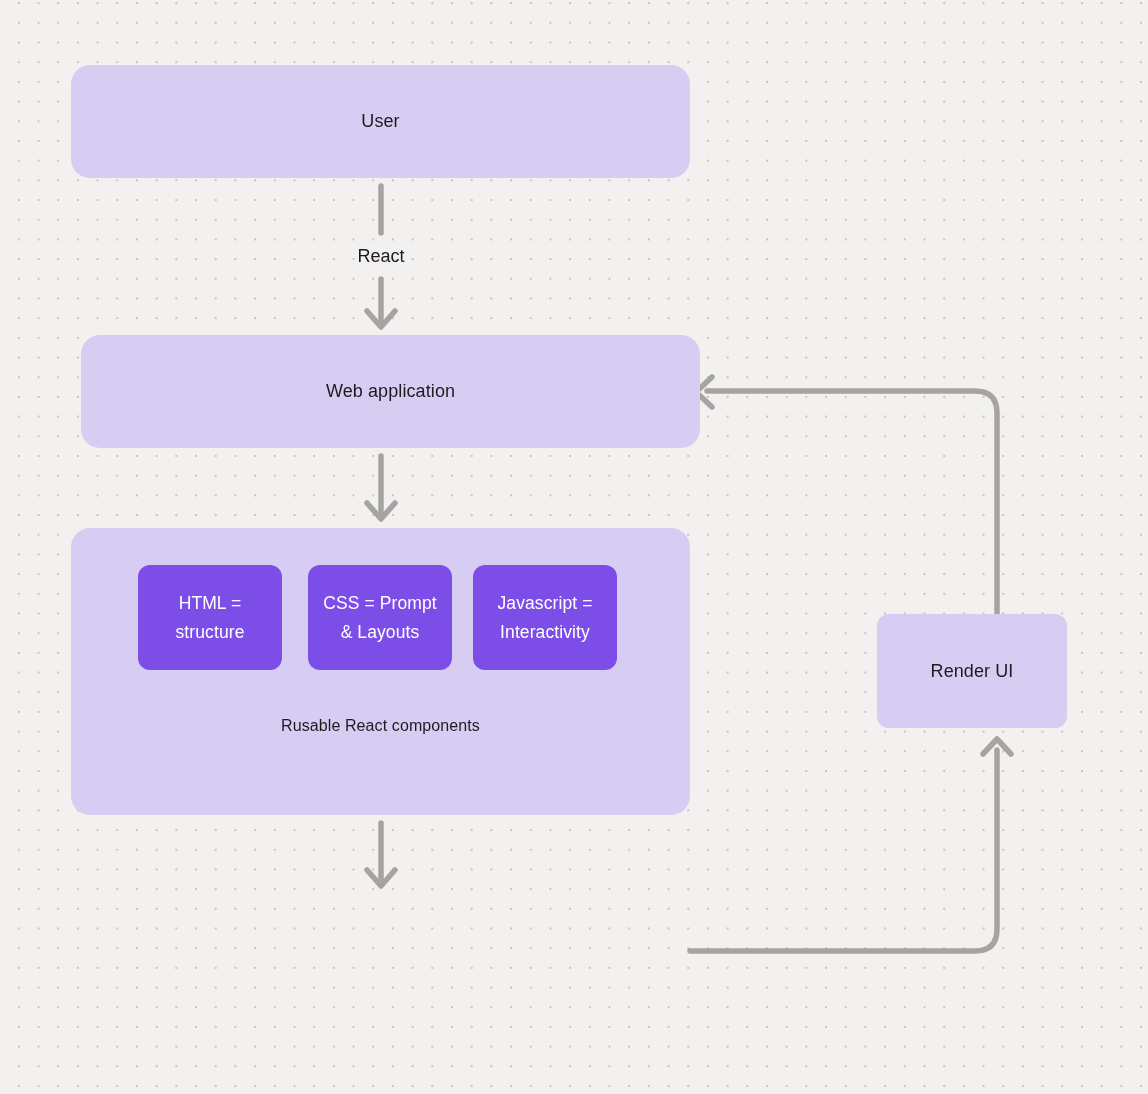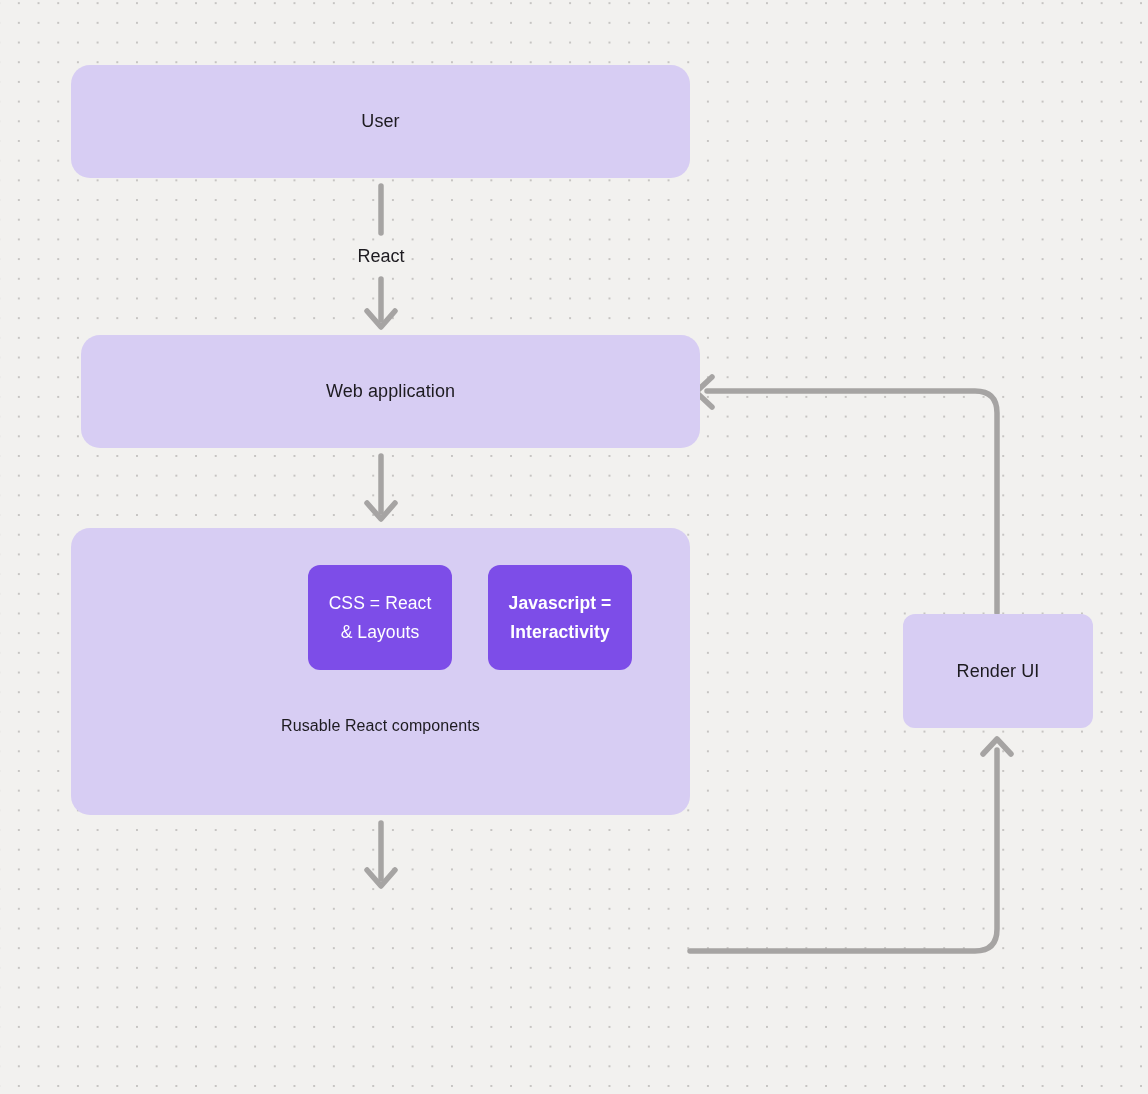--- a/index.html
+++ b/index.html
@@ -52,40 +52,40 @@
     justify-content: center;
     text-align: center;
     color: var(--node-text);
     font-size: 18px;
     letter-spacing: 0.1px;
   }
   .node-user            { left: 71px;  top: 65px;  width: 619px; height: 113px; }
   .node-web-application { left: 71px;  top: 335px; width: 619px; height: 113px; margin-left: 10px; }
   .node-group           { left: 71px;  top: 528px; width: 619px; height: 287px; }
   .node-vite            { left: 71px;  top: 895px; width: 619px; height: 113px; }
-  .node-render-ui       { left: 903px; top: 614px; width: 190px; height: 114px; border-radius: 12px; }
+  .node-render-ui       { left: 877px; top: 614px; width: 190px; height: 114px; border-radius: 12px; }
   .subnode {
     position: absolute;
     width: 144px;
     height: 105px;
     top: 37px;
     background: var(--accent-fill);
     border-radius: 12px;
     display: flex;
     flex-direction: column;
     align-items: center;
     justify-content: center;
     color: var(--accent-text);
     font-size: 17.5px;
     line-height: 29px;
     text-align: center;
   }
   .subnode-html { left: 67px; }
   .subnode-css  { left: 237px; }
-  .subnode-js   { left: 417px; font-weight: bold; }
+  .subnode-js   { left: 402px; }
   .group-caption {
     position: absolute;
     left: 50%;
     top: 189px;
     transform: translateX(-50%);
     white-space: nowrap;
     font-size: 16px;
     color: var(--node-text);
   }
   .edge-label {
@@ -139,22 +139,26 @@
     <span>User</span>
   </div>
 
   <div class="edge-label">React</div>
 
   <div class="node node-web-application">
     <span>Web application</span>
   </div>
 
   <div class="node node-group">
+    <div class="subnode subnode-html">
+      <span>HTML =</span>
+      <span>structure</span>
+    </div>
     <div class="subnode subnode-css">
-      <span>CSS = React</span>
+      <span>CSS = Prompt</span>
       <span>&amp; Layouts</span>
     </div>
     <div class="subnode subnode-js">
       <span>Javascript =</span>
       <span>Interactivity</span>
     </div>
     <div class="group-caption">Rusable React components</div>
   </div>
 
 

